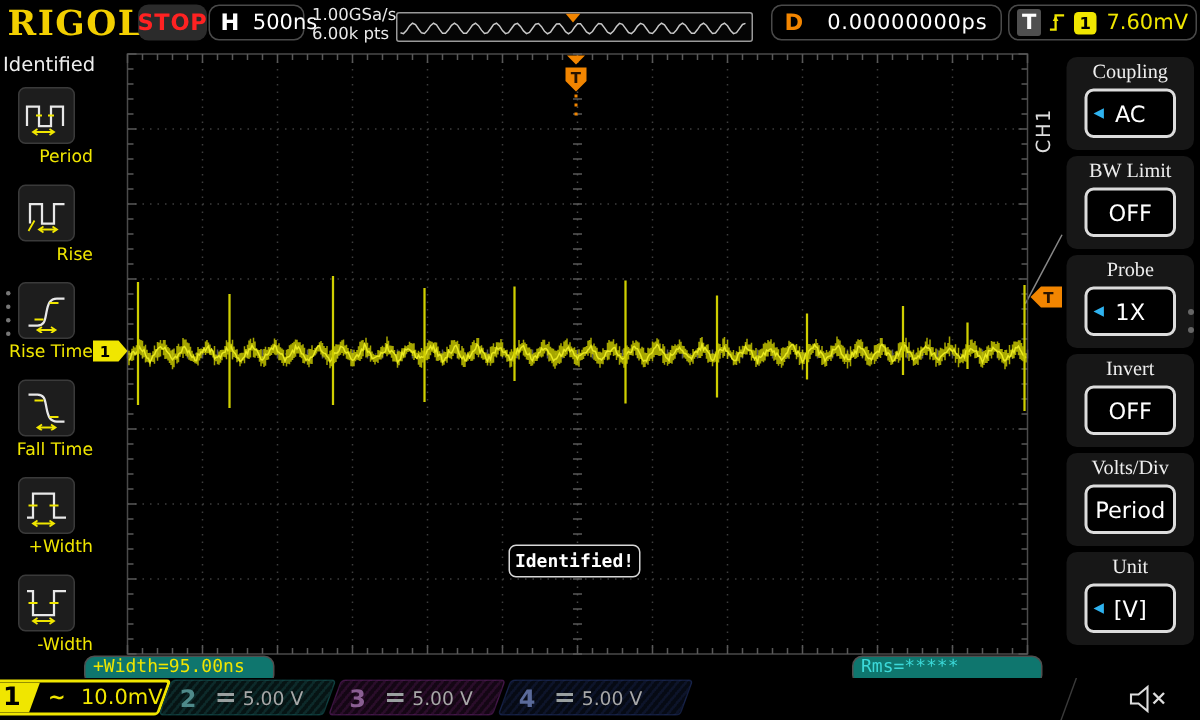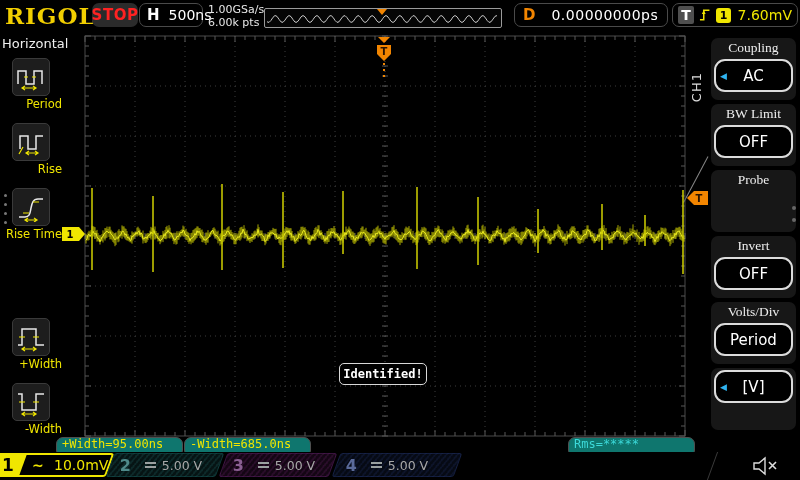--- a/index.html
+++ b/index.html
@@ -41,21 +41,21 @@
   .lm-dots{position:absolute;left:4px;top:162px;display:flex;flex-direction:column;gap:6px;}
   .lm-dots i{width:3px;height:3px;border-radius:50%;background:#777;}
   
   .rightmenu{position:absolute;left:688px;top:32px;width:112px;height:420px;background:#000;}
   .rm-tab{position:absolute;left:1px;top:40px;color:#ddd;font-size:13px;writing-mode:vertical-rl;
     transform:rotate(180deg);letter-spacing:1px;}
   .rm-diag{position:absolute;left:20px;top:124px;width:52px;height:1px;background:#888;
     transform:rotate(118deg);transform-origin:left center;}
   .rm-item{position:absolute;left:23px;width:85px;height:62px;background:#171717;border-radius:7px;}
   .rm-title{text-align:center;color:#eee;font-size:13.5px;height:19px;line-height:20px;font-family:Liberation Serif, serif;}
-  .rm-value{margin:2px auto 0;width:79px;height:33px;border:2px solid #dcdcdc;border-radius:11px;
+  .rm-value{margin:2px auto 0;width:61px;height:33px;border:2px solid #dcdcdc;border-radius:6px;
     background:#000;display:flex;align-items:center;justify-content:center;color:#fff;font-size:15px;
     position:relative;box-sizing:border-box;}
   .rm-arrow{position:absolute;left:4px;top:50%;transform:translateY(-50%);color:var(--arrow-blue);font-size:9px;}
   .rm-arrow::before{content:"\25C0";}
   .rm-dots{position:absolute;left:104px;top:174px;display:flex;flex-direction:column;gap:8px;}
   .rm-dots i{width:4px;height:4px;border-radius:50%;background:#666;}
   
   .measure{position:absolute;top:437px;height:20px;width:127px;border:1px solid #4f4f4f;border-radius:7px;
     background:#0f766e;font-family:"DejaVu Sans Mono",monospace;font-size:12px;line-height:13px;
     padding-left:5px;box-sizing:border-box;color:var(--accent-yellow);overflow:hidden;}
@@ -126,21 +126,21 @@
       <svg width="13" height="18" viewBox="0 0 13 18">
         <path d="M1 14h4V4h6" stroke="#f0e600" stroke-width="1.6" fill="none"></path>
         <path d="M3 8l2-4 2 4" fill="#f0e600"></path>
       </svg>
       <span class="badge1">1</span>
       <span class="tval">7.60mV</span>
     </div>
   </header>
 
   <aside class="leftmenu">
-    <div class="lm-title">Horizontal</div>
+    <div class="lm-title">Identified</div>
 
     <div class="lm-item" style="top:26px">
       <div class="lm-btn">
           <svg width="30" height="30" viewBox="0 0 30 30">
         <path d="M2 22V9h8v13h8V9h8v13" stroke="#e8e8e8" stroke-width="1.5" fill="none"></path>
         <path d="M8 15h4M16 15h4M6 26h14M9 24l-3 2 3 2M17 24l3 2-3 2" stroke="#f0e600" stroke-width="1.2" fill="none"></path>
       </svg>
         </div>
       <div class="lm-label">Period</div>
     </div>
@@ -158,20 +158,29 @@
     <div class="lm-item" style="top:156px">
       <div class="lm-btn">
           <svg width="30" height="30" viewBox="0 0 30 30">
         <path d="M3 25h6c5 0 5-4 6-9s2-9 7-9h5" stroke="#e8e8e8" stroke-width="1.5" fill="none"></path>
         <path d="M7 21h6M17 10h6M9 28h12M12 26l-3 2 3 2M18 26l3 2-3 2" stroke="#f0e600" stroke-width="1.2" fill="none"></path>
       </svg>
         </div>
       <div class="lm-label">Rise Time</div>
     </div>
 
+    <div class="lm-item" style="top:221px">
+      <div class="lm-btn">
+          <svg width="30" height="30" viewBox="0 0 30 30">
+        <path d="M3 6h6c5 0 5 4 6 9s2 9 7 9h5" stroke="#e8e8e8" stroke-width="1.5" fill="none"></path>
+        <path d="M7 10h6M17 21h6M9 28h12M12 26l-3 2 3 2M18 26l3 2-3 2" stroke="#f0e600" stroke-width="1.2" fill="none"></path>
+      </svg>
+        </div>
+      <div class="lm-label">Fall Time</div>
+    </div>
 
     <div class="lm-item" style="top:286px">
       <div class="lm-btn">
           <svg width="30" height="30" viewBox="0 0 30 30">
         <path d="M2 23h4V7h14v16h8" stroke="#e8e8e8" stroke-width="1.5" fill="none"></path>
         <path d="M3 15h6M17 15h6M6 27h14M9 25l-3 2 3 2M17 25l3 2-3 2" stroke="#f0e600" stroke-width="1.2" fill="none"></path>
       </svg>
         </div>
       <div class="lm-label">+Width</div>
     </div>
@@ -206,48 +215,52 @@
         </div>
     </div>
     <div class="rm-item" style="top:72px">
       <div class="rm-title">BW Limit</div>
       <div class="rm-value">
           <span>OFF</span>
         </div>
     </div>
     <div class="rm-item" style="top:138px">
       <div class="rm-title">Probe</div>
+      <div class="rm-value">
+          <span class="rm-arrow"></span>
+        <span>1X</span>
+        </div>
     </div>
     <div class="rm-item" style="top:204px">
       <div class="rm-title">Invert</div>
       <div class="rm-value">
           <span>OFF</span>
         </div>
     </div>
     <div class="rm-item" style="top:270px">
       <div class="rm-title">Volts/Div</div>
       <div class="rm-value">
           <span>Period</span>
         </div>
     </div>
     <div class="rm-item" style="top:336px">
+      <div class="rm-title">Unit</div>
       <div class="rm-value">
           <span class="rm-arrow"></span>
         <span>[V]</span>
         </div>
     </div>
 
     <div class="rm-dots">
         <i></i>
         <i></i>
       </div>
   </aside>
 
   <div class="measure" style="left:56px">+Width=95.00ns</div>
-  <div class="measure" style="left:184px">-Width=685.0ns</div>
   <div class="measure cyan" style="left:568px">Rms=*****</div>
 
   <footer class="bottombar">
     <div class="chblock ch1">
       <div class="chnum">
           <span class="unskew">1</span>
         </div>
       <span class="ac unskew">~</span>
       <span class="chscale unskew">10.0mV</span>
     </div>

